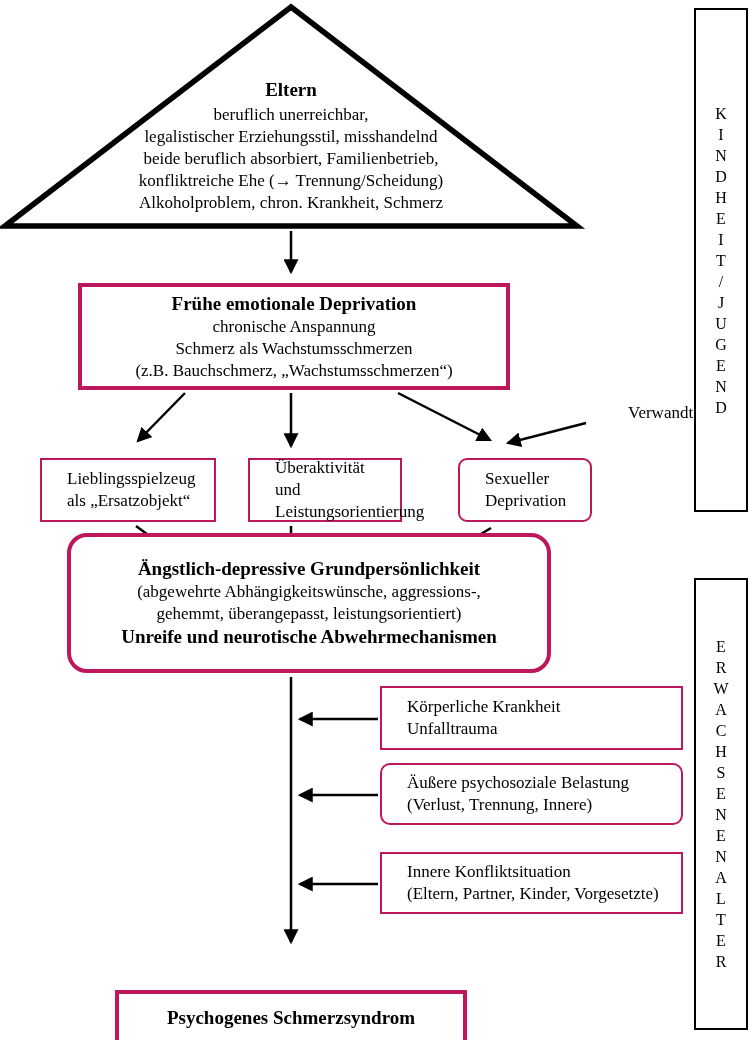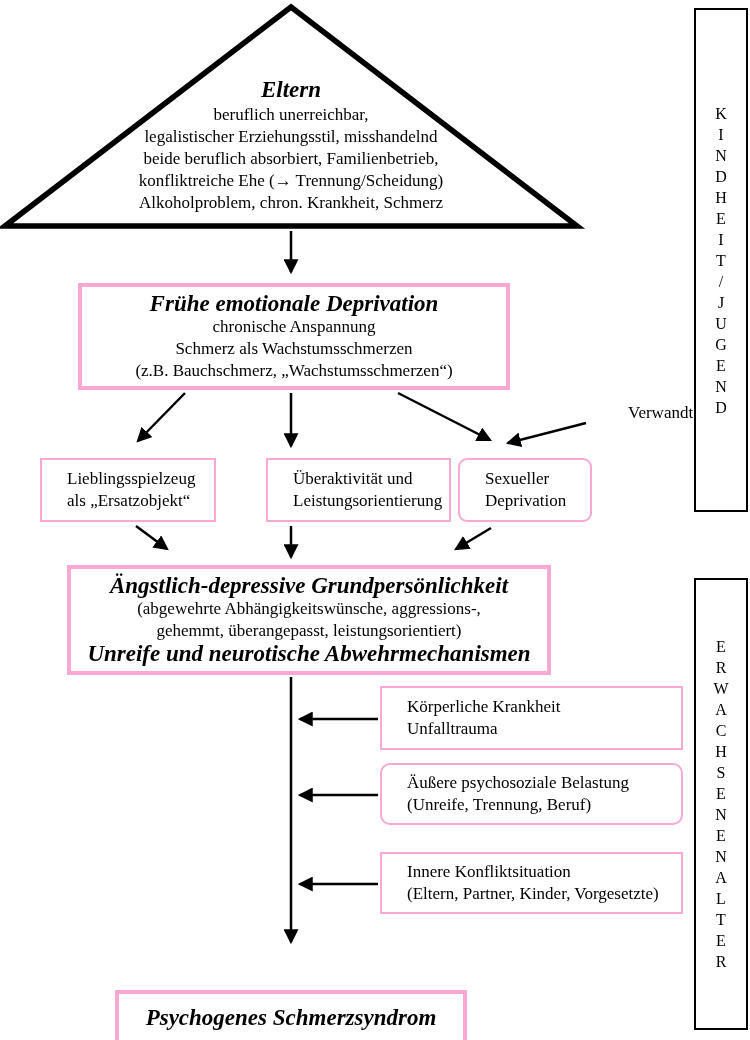--- a/index.html
+++ b/index.html
@@ -1,32 +1,32 @@
 <!DOCTYPE html>
 <html><head>
 <meta charset="utf-8">
 <style>
   * { margin:0; padding:0; box-sizing:border-box; }
   html,body { background:#fff; }
   body { font-family:"Liberation Serif", "DejaVu Serif", serif; color:#000; }
   .canvas { position:relative; width:750px; height:1040px; background:#fff; overflow:hidden; }
   .svg-layer { position:absolute; left:0; top:0; width:750px; height:1040px; }
-  .box { position:absolute; border:2px solid #f9a8d4; background:#fff; display:flex; flex-direction:column; justify-content:center; }
+  .box { position:absolute; border:2px solid #be185d; background:#fff; display:flex; flex-direction:column; justify-content:center; }
   .box.thick { border-width:4px; }
   .txt { font-size:17px; line-height:22px; }
-  .bold { font-weight:bold; font-size:23px; line-height:24px;font-style:italic; }
+  .bold { font-weight:bold; font-size:19px; line-height:24px; }
   .center { text-align:center; }
   .pad-left { padding-left:25px; padding-right:6px; }
   .tri-text { position:absolute; left:101px; top:78px; width:380px; text-align:center; }
   .tri-text .bold { margin-bottom:2px; }
   #box-deprivation { left:78px; top:283px; width:432px; height:107px; }
   #box-toy { left:40px; top:458px; width:176px; height:64px; }
-  #box-overactivity { left:248px; top:458px; width:185px; height:64px;margin-left:18px; }
+  #box-overactivity { left:248px; top:458px; width:154px; height:64px; }
   #box-abuse { left:458px; top:458px; width:134px; height:64px;border-radius:9px; }
-  #box-personality { left:67px; top:565px; width:484px; height:110px; }
+  #box-personality { left:67px; top:533px; width:484px; height:140px;border-radius:20px; }
   #box-illness { left:380px; top:686px; width:303px; height:64px; }
   #box-psychosocial { left:380px; top:763px; width:303px; height:62px;border-radius:10px; }
   #box-conflict { left:380px; top:852px; width:303px; height:62px; }
   #box-outcome { left:115px; top:990px; width:352px; height:56px; }
   #label-verwandter { position:absolute; left:588px; top:403px; font-size:17px;margin-left:40px; }
   .vlabel { position:absolute; left:694px; width:54px; border:2px solid #000; background:#fff;
             display:flex; flex-direction:column; align-items:center; justify-content:center;
             font-size:16px; font-weight:normal; }
   .vlabel span { display:block; line-height:21px; height:21px; }
   #vlabel-childhood { top:8px; height:504px; }
@@ -104,21 +104,21 @@
     <div class="bold">Unreife und neurotische Abwehrmechanismen</div>
   </div>
 
   <div id="box-illness" class="box pad-left">
     <div class="txt">Körperliche Krankheit</div>
     <div class="txt">Unfalltrauma</div>
   </div>
 
   <div id="box-psychosocial" class="box pad-left">
     <div class="txt">Äußere psychosoziale Belastung</div>
-    <div class="txt">(Unreife, Trennung, Beruf)</div>
+    <div class="txt">(Verlust, Trennung, Innere)</div>
   </div>
 
   <div id="box-conflict" class="box pad-left">
     <div class="txt">Innere Konfliktsituation</div>
     <div class="txt">(Eltern, Partner, Kinder, Vorgesetzte)</div>
   </div>
 
   <div id="box-outcome" class="box thick center">
     <div class="bold">Psychogenes Schmerzsyndrom</div>
   </div>

